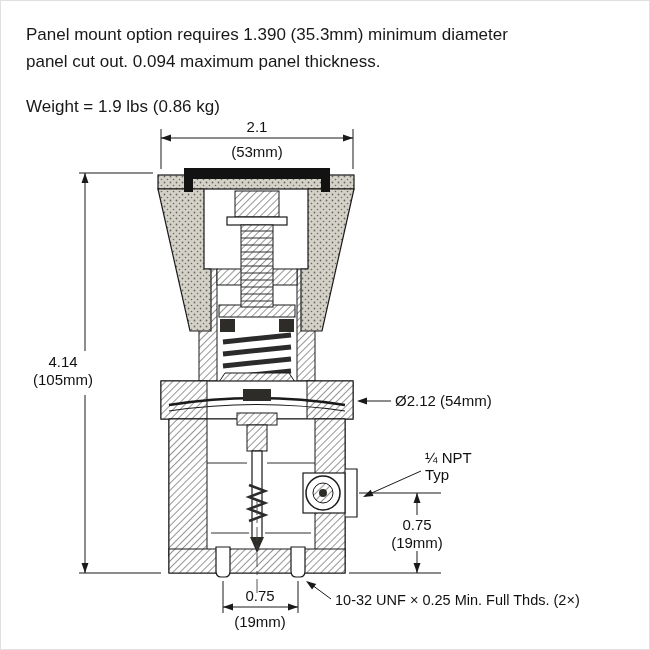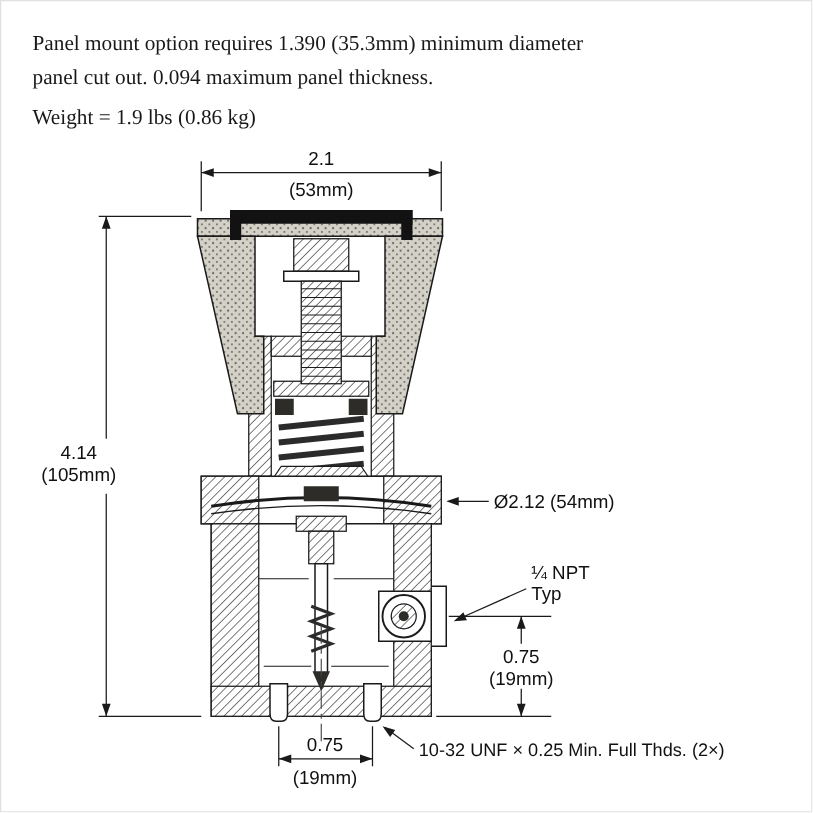--- a/index.html
+++ b/index.html
@@ -2,22 +2,22 @@
 <html><head>
 <meta charset="utf-8">
 <style>
   html,body { margin:0; padding:0; background:#ffffff; }
   .page {
     position:relative; width:650px; height:650px;
     background:#ffffff; border:1px solid #e0e0de; box-sizing:border-box;
     font-family:"Liberation Sans", sans-serif; overflow:hidden;
   }
   .notes { position:absolute; left:25px; top:20px; font-size:17px; color:#181818; }
-  .notes p { margin:0; line-height:27px;font-family:Liberation Serif, serif; }
-  .notes .weight { margin-top:5px; }
+  .notes p { margin:0; line-height:27px; }
+  .notes .weight { margin-top:18px; }
   svg.drawing { position:absolute; left:0; top:0; }
 
   .outline  { fill:#ffffff; stroke:#1a1a1a; stroke-width:1.2; }
   .outline2 { fill:#ffffff; stroke:#1a1a1a; stroke-width:1.5; }
   .hatch    { fill:url(#hatch); stroke:#1a1a1a; stroke-width:1; }
   .stipple  { fill:url(#stipple); stroke:#1a1a1a; stroke-width:1.2; }
   .dark     { fill:#2e2c28; stroke:none; }
   .cap      { fill:#121212; stroke:none; }
   .coil     { stroke:#2b2b2b; stroke-width:5; }
   .coil-sm  { stroke:#2b2b2b; stroke-width:2.5; fill:none; }

